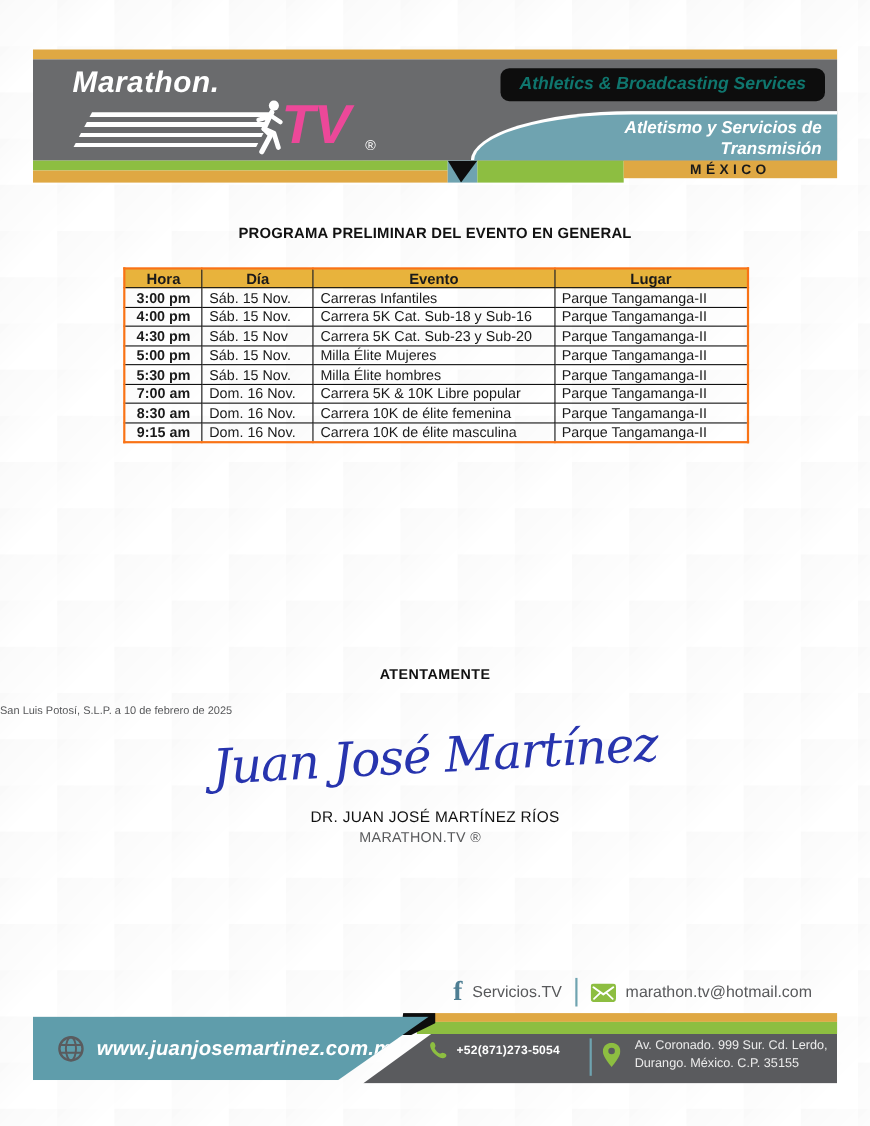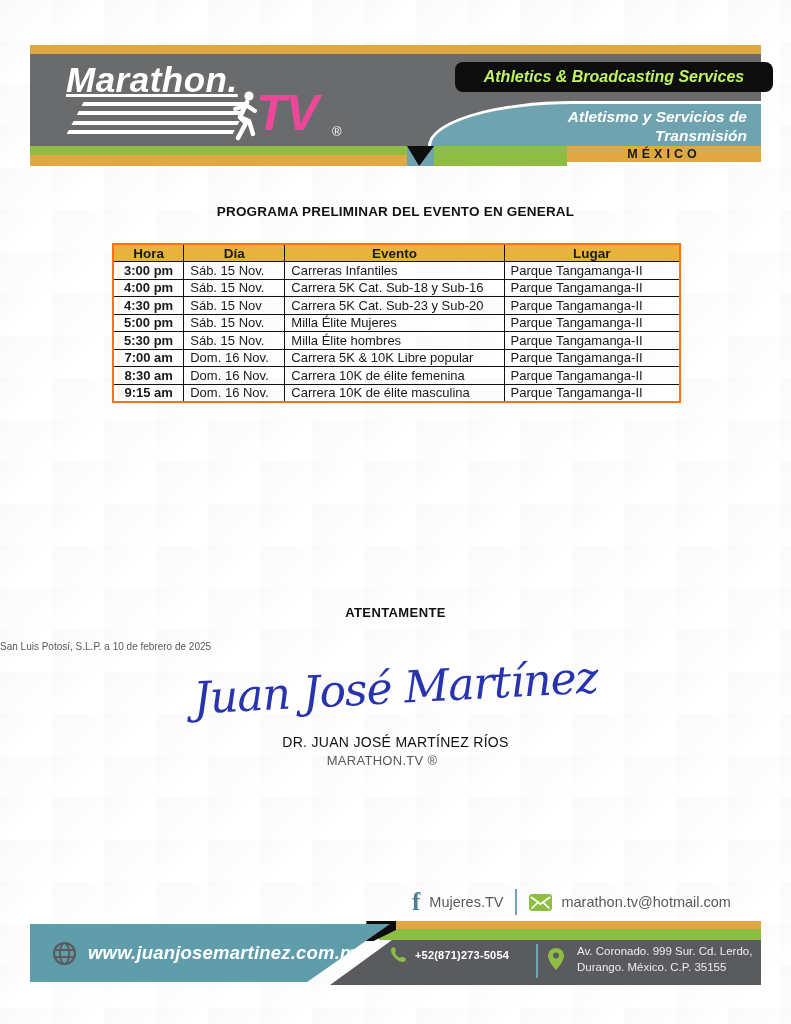--- a/index.html
+++ b/index.html
@@ -18,37 +18,36 @@
     background-position:0 0, 52px 42px;
     opacity:.55;
   }
   .abs { position:absolute; }
 
   
   .hdr-gold-strip { left:30px; top:45px; width:731px; height:9px; background:#DFA843; }
   .hdr-gray-band  { left:30px; top:54px; width:731px; height:92px; background:#6A6B6D; }
 
   .logo-marathon {
-    left:66px; top:60px; color:#fff; font-size:35px; font-weight:bold; font-style:italic;
+    left:66px; top:60px; color:#fff; font-size:27px; font-weight:bold; font-style:italic;
     letter-spacing:.5px;
-    text-decoration:underline;
   }
   .logo-stripes {
     left:64px; top:102px; width:166px; height:37px;
     background:repeating-linear-gradient(to bottom,#ffffff 0 4px, rgba(0,0,0,0) 4px 9.3px);
     transform:skewX(-28deg); transform-origin:bottom left;
   }
   .logo-runner { left:226px; top:90px; }
   .logo-tv { left:256px; top:84px; color:#ec4899; font-size:50px; font-weight:bold; font-style:italic; letter-spacing:-1px; }
   .logo-reg { left:332px; top:124px; color:#fff; font-size:13px; }
 
   .badge-en {
-    left:455px; top:62px; width:318px; height:30px; background:#0d0d0d; border-radius:8px;
+    left:455px; top:62px; width:295px; height:30px; background:#0d0d0d; border-radius:8px;
     display:flex; align-items:center; justify-content:center;
-    color:#bef264; font-size:16px; font-weight:bold; font-style:italic;
+    color:#0f766e; font-size:16px; font-weight:bold; font-style:italic;
   }
   .tagline-es {
     left:428px; top:101px; width:333px; height:45px; background:#6FA3B0;
     border-top-left-radius:150px 46px;
     border-top:3px solid #fff; border-left:3px solid #fff;
     color:#fff; font-size:15.5px; font-weight:bold; font-style:italic;
     text-align:right; padding:4px 14px 0 0; line-height:1.22;
   }
   .strip-green-left  { left:30px;  top:146px; width:377px; height:9px;  background:#8DBE41; }
   .strip-gold-left   { left:30px;  top:155px; width:377px; height:11px; background:#DFA843; }
@@ -207,21 +206,21 @@
   </table>
 
   <div class="abs closing">ATENTAMENTE</div>
   <div class="abs dateline">San Luis Potosí, S.L.P. a 10 de febrero de 2025</div>
   <div class="abs signature">Juan José Martínez</div>
   <div class="abs signatory">DR. JUAN JOSÉ MARTÍNEZ RÍOS</div>
   <div class="abs sig-org">MARATHON.TV ®</div>
 
   <div class="abs social-row">
     <span class="fb-glyph">f</span>
-    <span class="social-label">Mujeres.TV</span>
+    <span class="social-label">Servicios.TV</span>
     <span class="v-divider"></span>
     <span style="display:inline-flex;">
       <svg width="23" height="17" viewBox="0 0 23 17">
         <rect x="0" y="0" width="23" height="17" rx="3" fill="#8DBE41"></rect>
         <path d="M2.5 3.5 L11.5 10 L20.5 3.5" stroke="#fff" stroke-width="1.8" fill="none" stroke-linecap="round" stroke-linejoin="round"></path>
         <path d="M3 14 L8.7 8.6 M20 14 L14.3 8.6" stroke="#fff" stroke-width="1.6" fill="none" stroke-linecap="round"></path>
       </svg>
     </span>
     <span class="social-label">marathon.tv@hotmail.com</span>
   </div>

